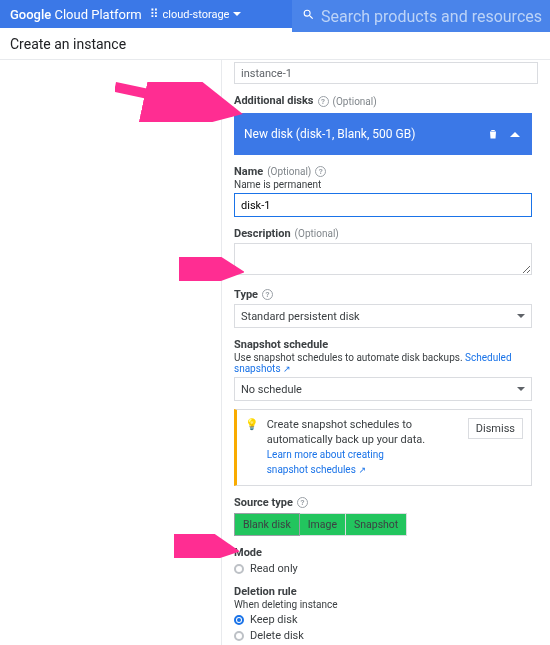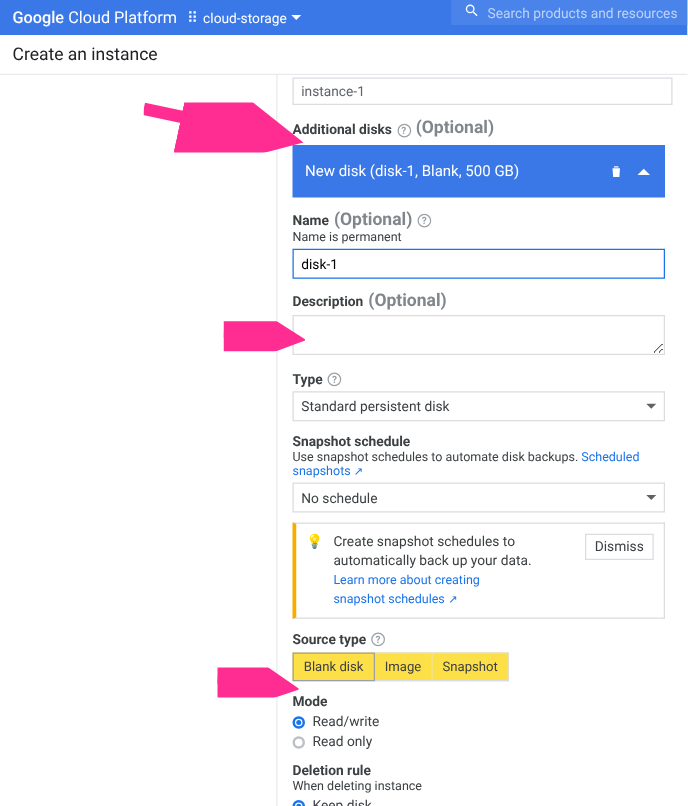--- a/index.html
+++ b/index.html
@@ -3,50 +3,50 @@
 <meta charset="utf-8">
 <style>
 * { box-sizing: border-box; margin: 0; padding: 0; font-family: Roboto, Arial, sans-serif; }
 body { width: 550px; height: 645px; overflow: hidden; background: #fff; font-size: 12px; color: #3c4043; position: relative; }
 .topbar { background: #3b78e7; height: 28px; display: flex; align-items: center; color: #fff; padding: 0 10px; gap: 0; position: relative; }
 .brand { font-size: 13px; font-weight: 400; white-space: nowrap; }
 .brand b { font-weight: 500; }
 .project { display: flex; align-items: center; gap: 4px; font-size: 11px; margin-left: 8px; }
 .proj-icon { font-size: 12px; }
 .caret-down-w { width: 0; height: 0; border-left: 4px solid transparent; border-right: 4px solid transparent; border-top: 4px solid #fff; }
-.search-area { position: absolute; right: 0; top: 0; height: 20px; background: #4a84ea; display: flex; align-items: center; gap: 6px; padding: 0 8px 0 10px; color: #bcd3f7; font-size: 11px; }
+.search-area { position: absolute; right: 0; top: 0; height: 32px; background: #4a84ea; display: flex; align-items: center; gap: 6px; padding: 0 8px 0 10px; color: #bcd3f7; font-size: 16px; }
 .search-icn { color: #fff; font-size: 13px; }
 .subhead { height: 32px; display: flex; align-items: center; padding: 0 10px; border-bottom: 1px solid #e8eaed; font-size: 14px; color: #202124; }
 .layout { display: flex; height: calc(645px - 60px); }
 .sidebar { width: 222px; border-right: 1px solid #e8eaed; }
 .main { flex: 1; padding: 0 12px 10px 12px; overflow: hidden; position: relative; }
 .inst-input { width: 100%; height: 22px; border: 1px solid #dadce0; padding: 0 6px; font-size: 11px; color: #5f6368; margin-top: 2px; }
 .sec-label { font-size: 11px; font-weight: 700; color: #3c4043; margin-top: 10px; display: flex; align-items: flex-end; gap: 4px; }
-.opt { color: #80868b; font-weight: 700; font-size: 14px; }
+.opt { color: #80868b; font-weight: 400; font-size: 10px; }
 .help-icn { width: 11px; height: 11px; border: 1px solid #9aa0a6; border-radius: 50%; color: #9aa0a6; font-size: 8px; display: inline-flex; align-items: center; justify-content: center; }
 .bluehdr { background: #3b78e7; color: #fff; height: 42px; display: flex; align-items: center; padding: 0 10px; font-size: 12px; margin-top: 6px; position: relative; width: 298px; }
 .bluehdr .grow { flex: 1; }
 .trash-icn, .coll-icn { width: 14px; height: 14px; display: inline-flex; align-items: center; justify-content: center; margin-left: 8px; }
 .trash-svg { fill: #fff; width: 12px; height: 12px; }
 .chev-up { width: 0; height: 0; border-left: 5px solid transparent; border-right: 5px solid transparent; border-bottom: 5px solid #fff; }
 .form { width: 298px; }
 .flabel { font-size: 11px; font-weight: 700; margin-top: 10px; display: flex; align-items: center; gap: 4px; text-align: right; }
 .hint { font-size: 10px; color: #3c4043; margin-top: 1px; }
 .txt-input { width: 100%; height: 24px; border: 1px solid #1a73e8; padding: 0 6px; font-size: 11px; margin-top: 3px; }
 .txtarea { width: 100%; height: 32px; border: 1px solid #dadce0; margin-top: 3px; resize: vertical; }
 .select-box { width: 100%; height: 24px; border: 1px solid #dadce0; display: flex; align-items: center; padding: 0 6px; font-size: 11px; margin-top: 3px; justify-content: space-between; }
 .caret-down { width: 0; height: 0; border-left: 4px solid transparent; border-right: 4px solid transparent; border-top: 4px solid #5f6368; }
 .link { color: #1a73e8; font-size: 10px; }
 .ext-icn { color: #1a73e8; font-size: 9px; }
 .tipbox { border: 1px solid #dadce0; border-left: 3px solid #f9ab00; margin-top: 8px; padding: 8px 8px; display: flex; gap: 8px; align-items: flex-start; position: relative; }
 .bulb { color: #f9ab00; font-size: 11px; }
 .tiptxt { font-size: 11px; flex: 1; line-height: 1.35; }
 .dismiss { font-size: 11px; color: #3c4043; border: 1px solid #dadce0; padding: 3px 7px; background: #fff; margin-left: 32px; }
 .segbtns { display: flex; margin-top: 4px; }
-.segbtns button { font-size: 10.5px; padding: 4px 8px; border: 1px solid #dadce0; background: #fde047; color: #3c4043; }
+.segbtns button { font-size: 10.5px; padding: 4px 8px; border: 1px solid #dadce0; background: #22c55e; color: #3c4043; }
 .segbtns button.active { border: 1px solid #9aa0a6; }
 .segbtns button + button { border-left: none; }
 .radio-row { display: flex; align-items: center; gap: 6px; font-size: 11px; margin-top: 3px; }
 .radio { width: 10px; height: 10px; border: 2px solid #1a73e8; border-radius: 50%; display: inline-flex; align-items: center; justify-content: center; }
 .radio.off { border-color: #bdc1c6; }
 .radio .dot { width: 4px; height: 4px; background: #1a73e8; border-radius: 50%; }
 .arrow { position: absolute; z-index: 5; }
 .arrow svg { display: block; }
 </style>
 </head>
@@ -152,26 +152,20 @@
       <div class="segbtns">
         <button class="active">Blank disk</button>
         <button>Image</button>
         <button>Snapshot</button>
       </div>
 
       <div class="flabel">
           <span>Mode</span>
         </div>
       <div class="radio-row">
-          <span class="radio">
-            <span class="dot"></span>
-          </span>
-          <span>Read/write</span>
-        </div>
-      <div class="radio-row">
           <span class="radio off"></span>
           <span>Read only</span>
         </div>
 
       <div class="flabel">
           <span>Deletion rule</span>
         </div>
       <div class="hint">When deleting instance</div>
       <div class="radio-row">
           <span class="radio">

